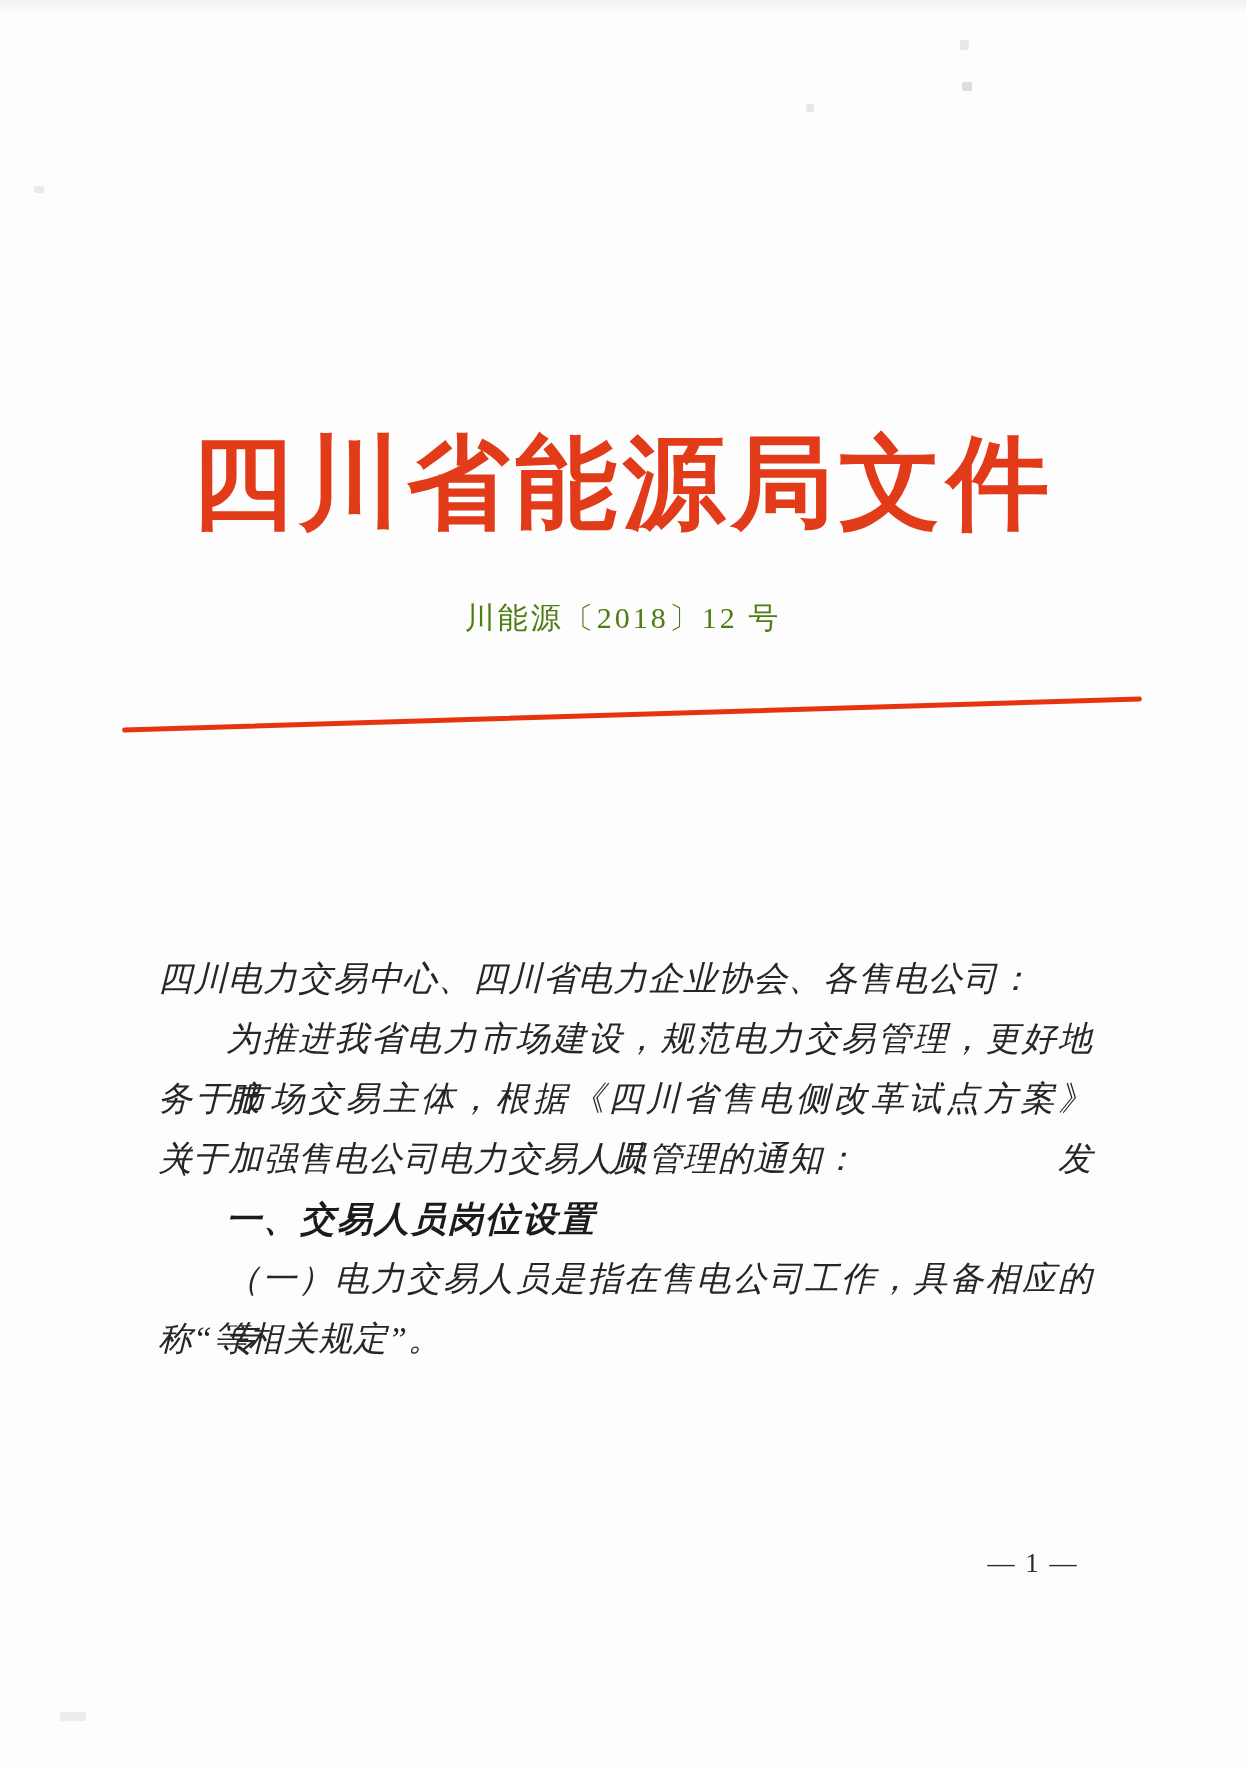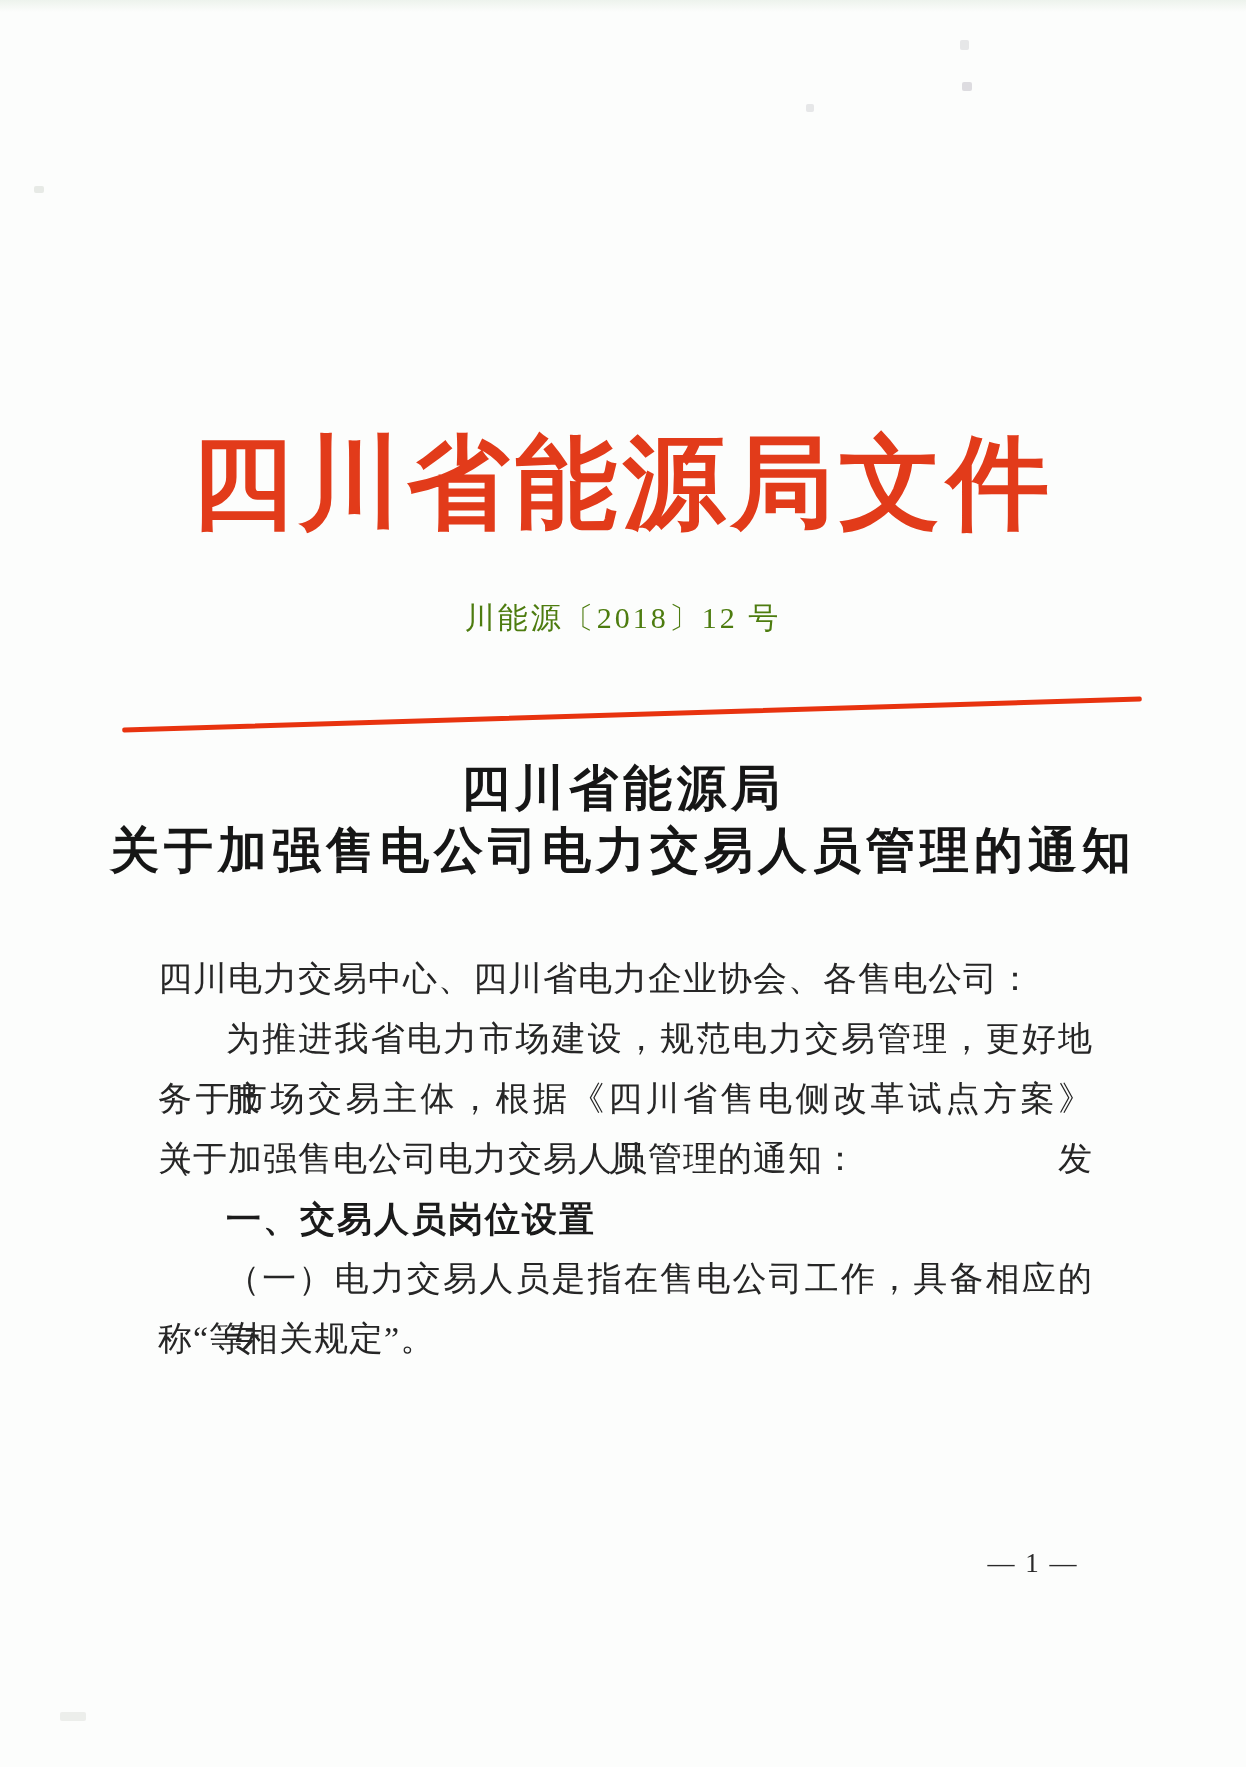--- a/index.html
+++ b/index.html
@@ -80,20 +80,21 @@
     top: 949px; left: 158px;
     width: 935px;
     font-size: 34px;
     letter-spacing: 1px;
     color: #262626;
   }
   .body-line {
     height: 60px;
     line-height: 60px;
     white-space: nowrap;
+    font-style: italic;
   }
   .body-line.fill {
     white-space: normal;
     text-align: justify;
     text-align-last: justify;
   }
   .body-line.indent { padding-left: 68px; }
   .body-line.heading {
     font-family: "Liberation Sans", "DejaVu Sans", sans-serif;
     font-weight: bold;
@@ -124,24 +125,20 @@
   <div class="speck s3"></div>
   <div class="speck s4"></div>
   <div class="speck s5"></div>
 
   <div class="agency-title">四川省能源局文件</div>
 
   <div class="doc-number">川能源〔2018〕12 号</div>
 
   <div class="red-divider"></div>
 
-  <div class="doc-title">
-    <div>四川省能源局</div>
-    <div>关于加强售电公司电力交易人员管理的通知</div>
-  </div>
 
   <div class="body-block">
     <div class="body-line">四川电力交易中心、四川省电力企业协会、各售电公司：</div>
     <div class="body-line indent fill">为推进我省电力市场建设，规范电力交易管理，更好地服</div>
     <div class="body-line fill">务于市场交易主体，根据《四川省售电侧改革试点方案》（川发</div>
     <div class="body-line">关于加强售电公司电力交易人员管理的通知：</div>
     <div class="body-line indent heading">一、交易人员岗位设置</div>
     <div class="body-line indent fill">（一）电力交易人员是指在售电公司工作，具备相应的专</div>
     <div class="body-line">称“等相关规定”。</div>
   </div>

